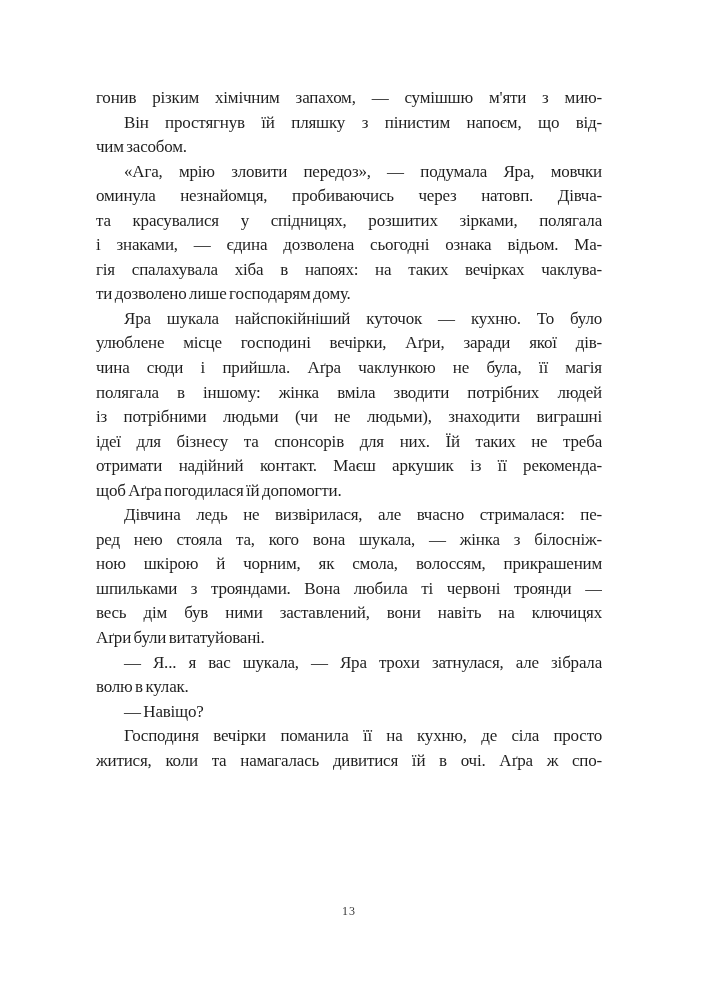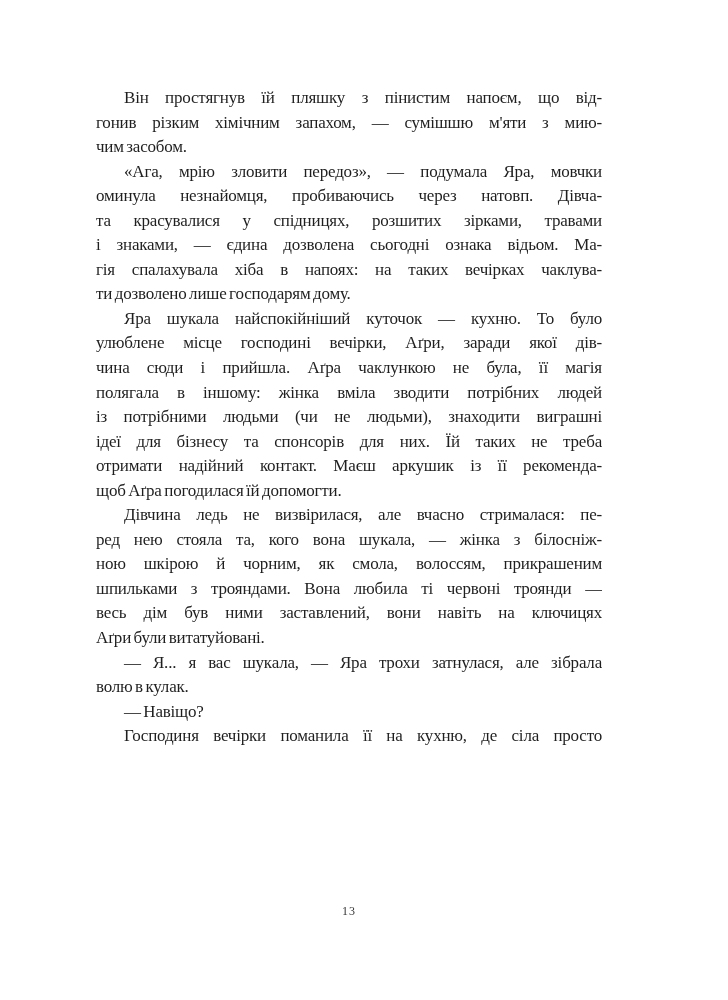--- a/index.html
+++ b/index.html
@@ -58,29 +58,29 @@
     color: var(--folio);
   }
 </style>
 </head>
 <body>
 
 <div class="page">
   <div class="text-block">
 
     <div class="para">
+      <div class="line">гонив різким хімічним запахом, — сумішшю м'яти з мию-</div>
       <div class="line indent">Він простягнув їй пляшку з пінистим напоєм, що від-</div>
-      <div class="line">гонив різким хімічним запахом, — сумішшю м'яти з мию-</div>
       <div class="line end">чим засобом.</div>
     </div>
 
     <div class="para">
       <div class="line indent">«Ага, мрію зловити передоз», — подумала Яра, мовчки</div>
       <div class="line">оминула незнайомця, пробиваючись через натовп. Дівча-</div>
-      <div class="line">та красувалися у спідницях, розшитих зірками, травами</div>
+      <div class="line">та красувалися у спідницях, розшитих зірками, полягала</div>
       <div class="line">і знаками, — єдина дозволена сьогодні ознака відьом. Ма-</div>
       <div class="line">гія спалахувала хіба в напоях: на таких вечірках чаклува-</div>
       <div class="line end">ти дозволено лише господарям дому.</div>
     </div>
 
     <div class="para">
       <div class="line indent">Яра шукала найспокійніший куточок — кухню. То було</div>
       <div class="line">улюблене місце господині вечірки, Аґри, заради якої дів-</div>
       <div class="line">чина сюди і прийшла. Аґра чаклункою не була, її магія</div>
       <div class="line">полягала в іншому: жінка вміла зводити потрібних людей</div>
@@ -104,18 +104,19 @@
       <div class="line indent">— Я... я вас шукала, — Яра трохи затнулася, але зібрала</div>
       <div class="line end">волю в кулак.</div>
     </div>
 
     <div class="para">
       <div class="line indent end">— Навіщо?</div>
     </div>
 
     <div class="para">
       <div class="line indent">Господиня вечірки поманила її на кухню, де сіла просто</div>
+      <div class="line">житися, коли та намагалась дивитися їй в очі. Аґра ж спо-</div>
     </div>
 
   </div>
 
   <div class="page-number">13</div>
 </div>
 
 </body></html>

